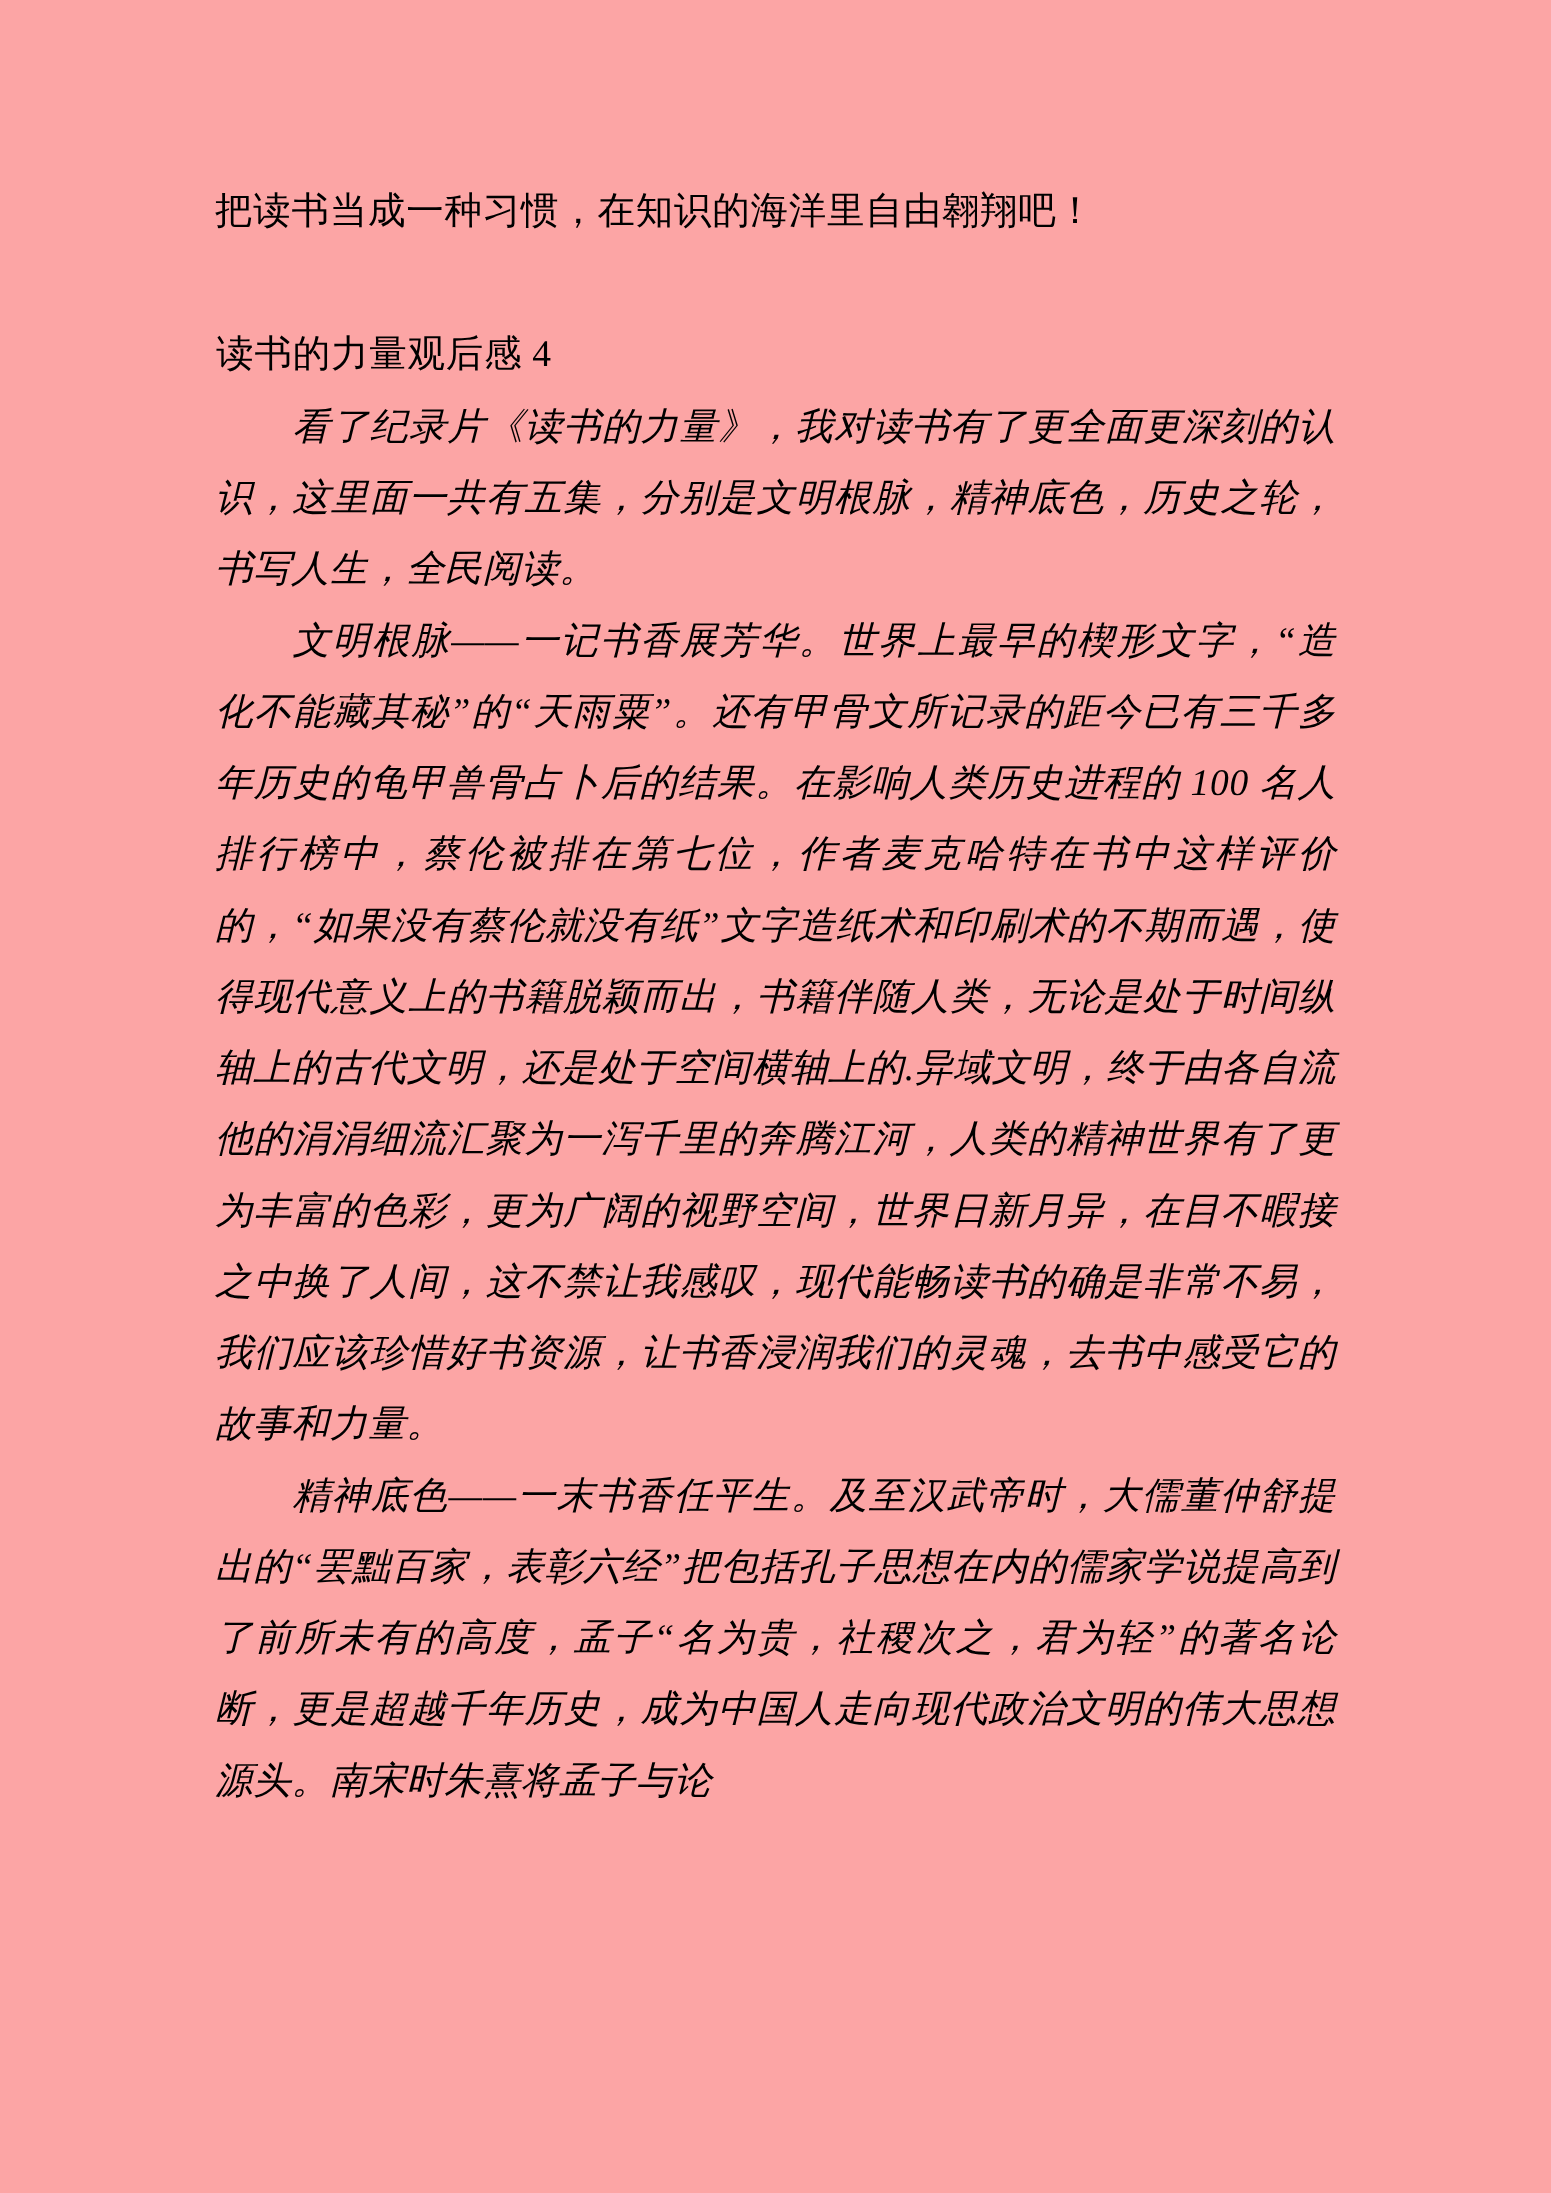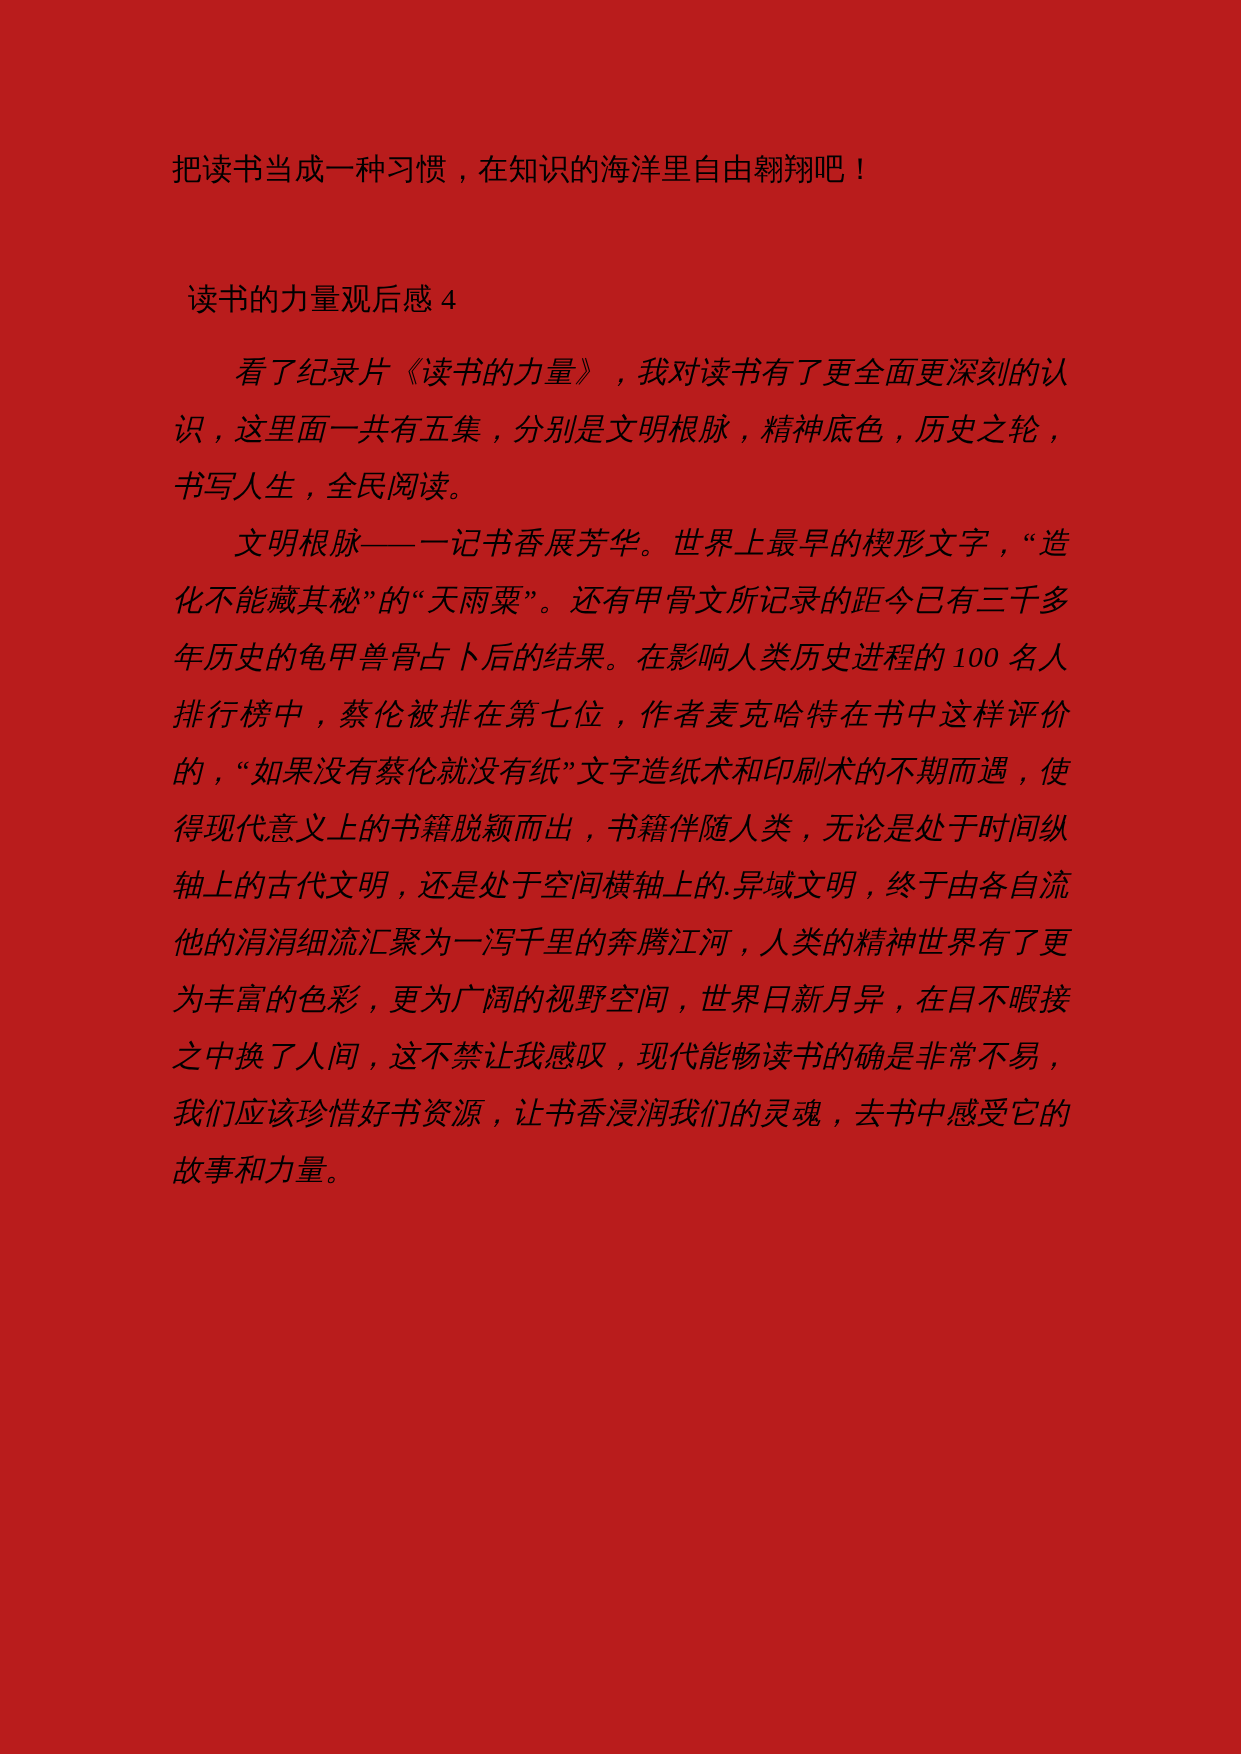--- a/index.html
+++ b/index.html
@@ -9,21 +9,21 @@
   }
   body {
     font-family: "Liberation Serif", "DejaVu Serif", serif;
     color: #000000;
   }
   .page {
     position: relative;
     width: 1241px;
     height: 1754px;
     margin: 0 auto;
-    background: #b91c1c;
+    background: #fca5a5;
     box-sizing: border-box;
     padding: 140px 172px 0 172px;
     overflow: hidden;
   }
   .doc-body {
     width: 897px;
   }
   .para {
     font-size: 30px;
     line-height: 57px;
@@ -37,21 +37,21 @@
   .para + .para {
     margin-top: 0;
   }
   .spacer-lg {
     height: 57px;
   }
   .heading {
     font-size: 30px;
     line-height: 57px;
     letter-spacing: 0.6px;
-    margin: 16px;
+    margin: 1px;
     font-weight: normal;
     text-indent: 0;
   }
   .indent {
     text-indent: 62px;
     font-style: italic;
   }
 </style>
 </head>
 <body>
@@ -62,15 +62,16 @@
     <p class="para">把读书当成一种习惯，在知识的海洋里自由翱翔吧！</p>
 
     <div class="spacer-lg"></div>
 
     <h2 class="heading">读书的力量观后感 4</h2>
 
     <p class="para indent">看了纪录片《读书的力量》，我对读书有了更全面更深刻的认识，这里面一共有五集，分别是文明根脉，精神底色，历史之轮，书写人生，全民阅读。</p>
 
     <p class="para indent">文明根脉——一记书香展芳华。世界上最早的楔形文字，“造化不能藏其秘”的“天雨粟”。还有甲骨文所记录的距今已有三千多年历史的龟甲兽骨占卜后的结果。在影响人类历史进程的 100 名人排行榜中，蔡伦被排在第七位，作者麦克哈特在书中这样评价的，“如果没有蔡伦就没有纸”文字造纸术和印刷术的不期而遇，使得现代意义上的书籍脱颖而出，书籍伴随人类，无论是处于时间纵轴上的古代文明，还是处于空间横轴上的.异域文明，终于由各自流他的涓涓细流汇聚为一泻千里的奔腾江河，人类的精神世界有了更为丰富的色彩，更为广阔的视野空间，世界日新月异，在目不暇接之中换了人间，这不禁让我感叹，现代能畅读书的确是非常不易，我们应该珍惜好书资源，让书香浸润我们的灵魂，去书中感受它的故事和力量。</p>
 
+    <p class="para indent">精神底色——一末书香任平生。及至汉武帝时，大儒董仲舒提出的“罢黜百家，表彰六经”把包括孔子思想在内的儒家学说提高到了前所未有的高度，孟子“名为贵，社稷次之，君为轻”的著名论断，更是超越千年历史，成为中国人走向现代政治文明的伟大思想源头。南宋时朱熹将孟子与论</p>
 
   </div>
 </div>
 
 </body></html>

